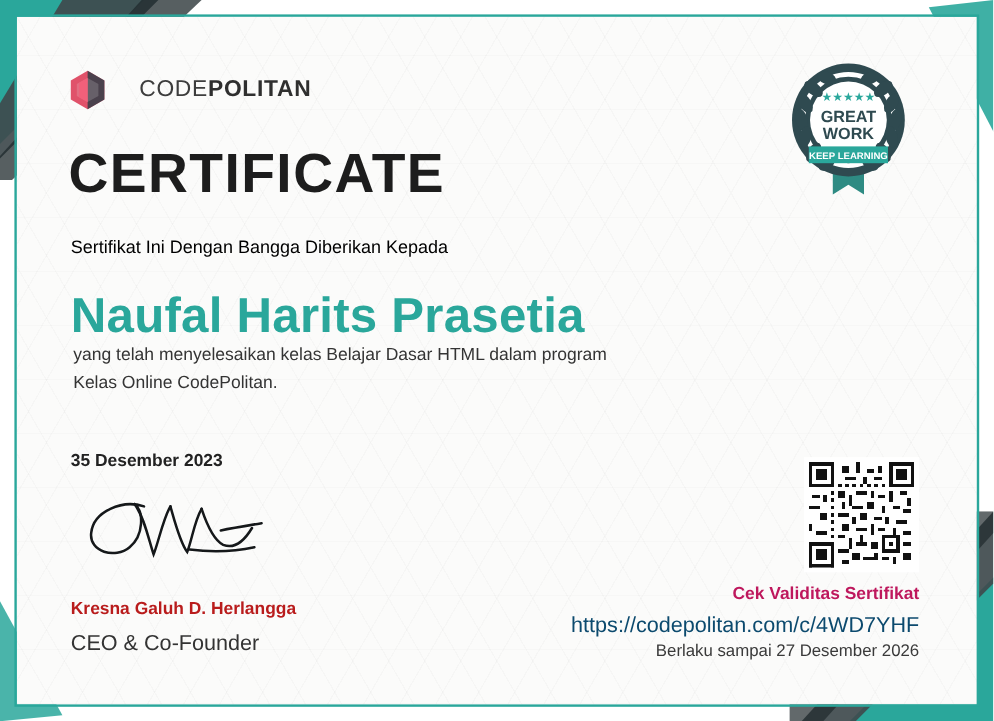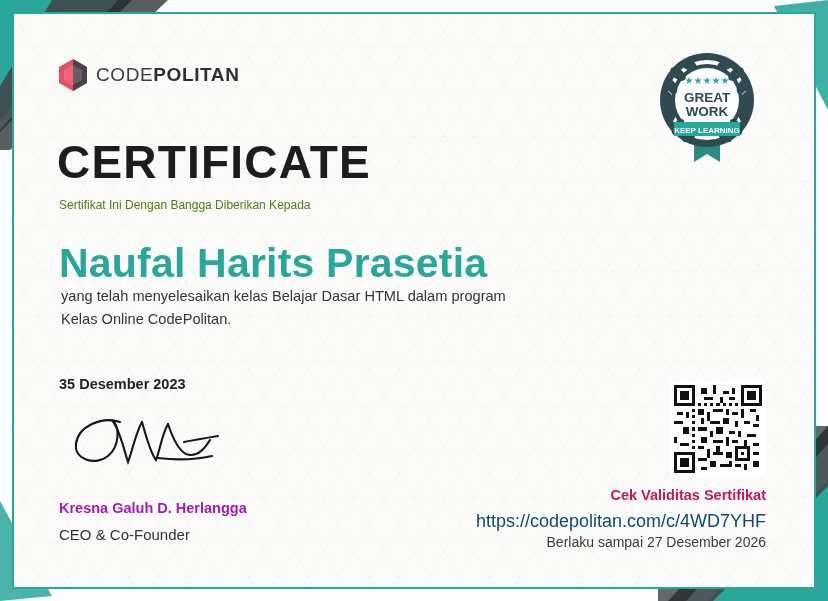--- a/index.html
+++ b/index.html
@@ -54,21 +54,21 @@
     left: 0; top: 0; right: 0; bottom: 0;
   }
 
   
   .logo {
     position: absolute;
     left: 56px;
     top: 58px;
     display: flex;
     align-items: center;
-    gap: 6px;
+    gap: 26px;
   }
   .logo-mark { width: 34px; height: 34px; position: relative; }
   .logo-text {
     font-size: 19px;
     letter-spacing: 0.6px;
     color: #3d3d3d;
     font-weight: 400;
   }
   .logo-text b { font-weight: 700; color: #2f2f2f; }
 
@@ -78,32 +78,32 @@
     right: 62px;
     top: 44px;
     width: 118px;
     height: 120px;
   }
 
   
   .title {
     position: absolute;
     left: 57px;
-    top: 135px;
+    top: 117px;
     font-size: 46px;
     font-weight: 700;
     letter-spacing: 1.2px;
     color: #1d1d1d;
   }
   .subtitle {
     position: absolute;
     left: 59px;
     top: 198px;
-    font-size: 12px;
-    color: #4d7c0f;
+    font-size: 15px;
+    color: #000000;
   }
   .recipient {
     position: absolute;
     left: 59px;
     top: 240px;
     font-size: 41px;
     font-weight: 700;
     color: #2aa79b;
     letter-spacing: 0.2px;
   }
@@ -130,27 +130,27 @@
     top: 410px;
     width: 170px;
     height: 62px;
   }
   .signer-name {
     position: absolute;
     left: 59px;
     top: 500px;
     font-size: 14.5px;
     font-weight: 700;
-    color: #a21caf;
+    color: #b91c1c;
   }
   .signer-role {
     position: absolute;
     left: 59px;
     top: 526px;
-    font-size: 15px;
+    font-size: 18px;
     color: #333333;
   }
 
   
   .qr-wrap {
     position: absolute;
     right: 62px;
     top: 381px;
     width: 88px;
     height: 88px;

